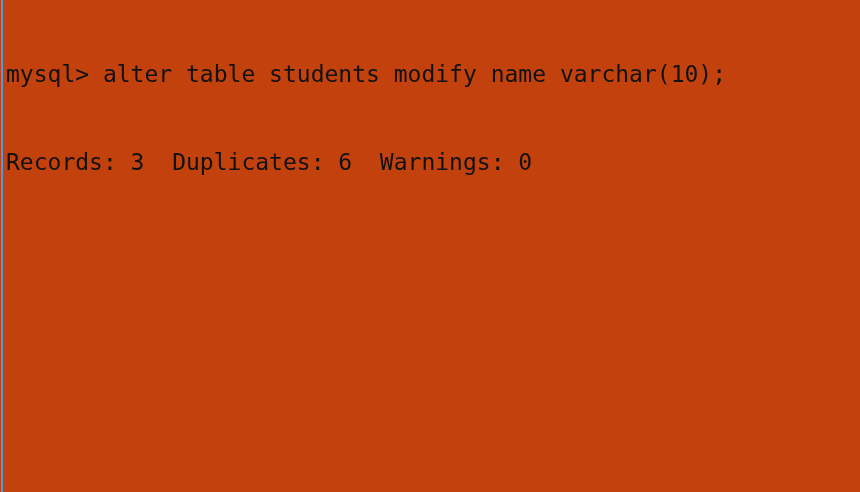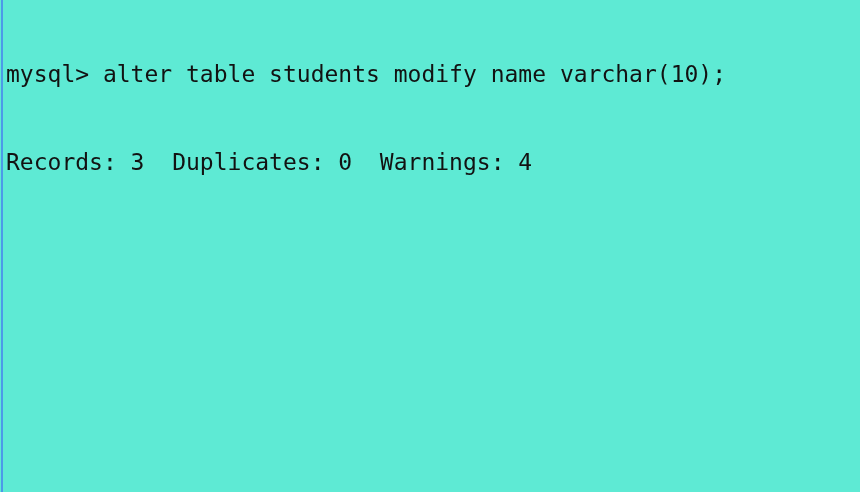--- a/index.html
+++ b/index.html
@@ -5,21 +5,21 @@
 <style>
   html, body {
     margin: 0;
     padding: 0;
     background: #ffffff;
   }
   #screen {
     position: relative;
     width: 860px;
     height: 492px;
-    background: #5eead4;
+    background: #c2410c;
     overflow: hidden;
     font-family: "DejaVu Sans Mono", "Liberation Mono", monospace;
   }
   #left-rule {
     position: absolute;
     left: 1px;
     top: 0;
     width: 2px;
     height: 492px;
     background: #4c9ae8;
@@ -47,21 +47,21 @@
 </style>
 </head>
 <body>
 
 <div id="screen">
 
   <div id="left-rule"></div>
 
   <div id="console">
     <div class="line">mysql&gt; alter table students modify name varchar(10);</div>
-    <div class="line">Records: 3  Duplicates: 0  Warnings: 4</div>
+    <div class="line">Records: 3  Duplicates: 6  Warnings: 0</div>
     <div class="line blank"></div>
     
     
     
     
     
     
     
     
     

